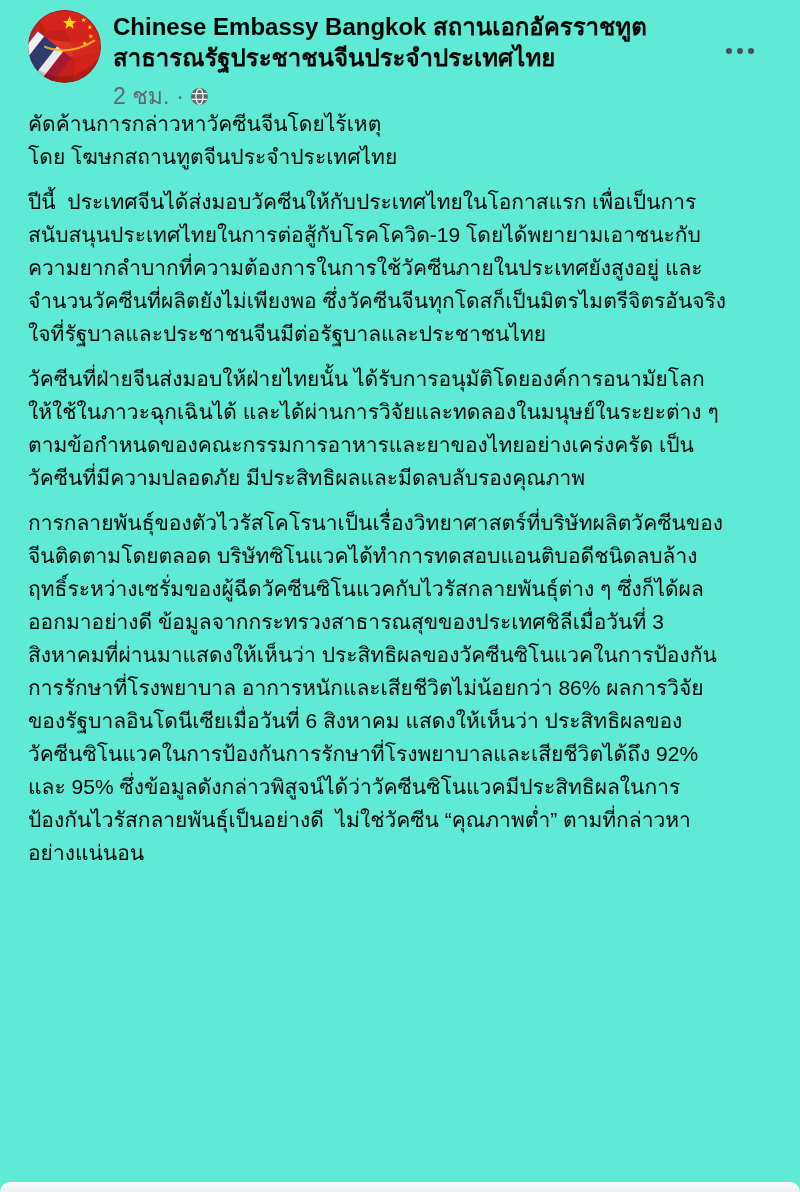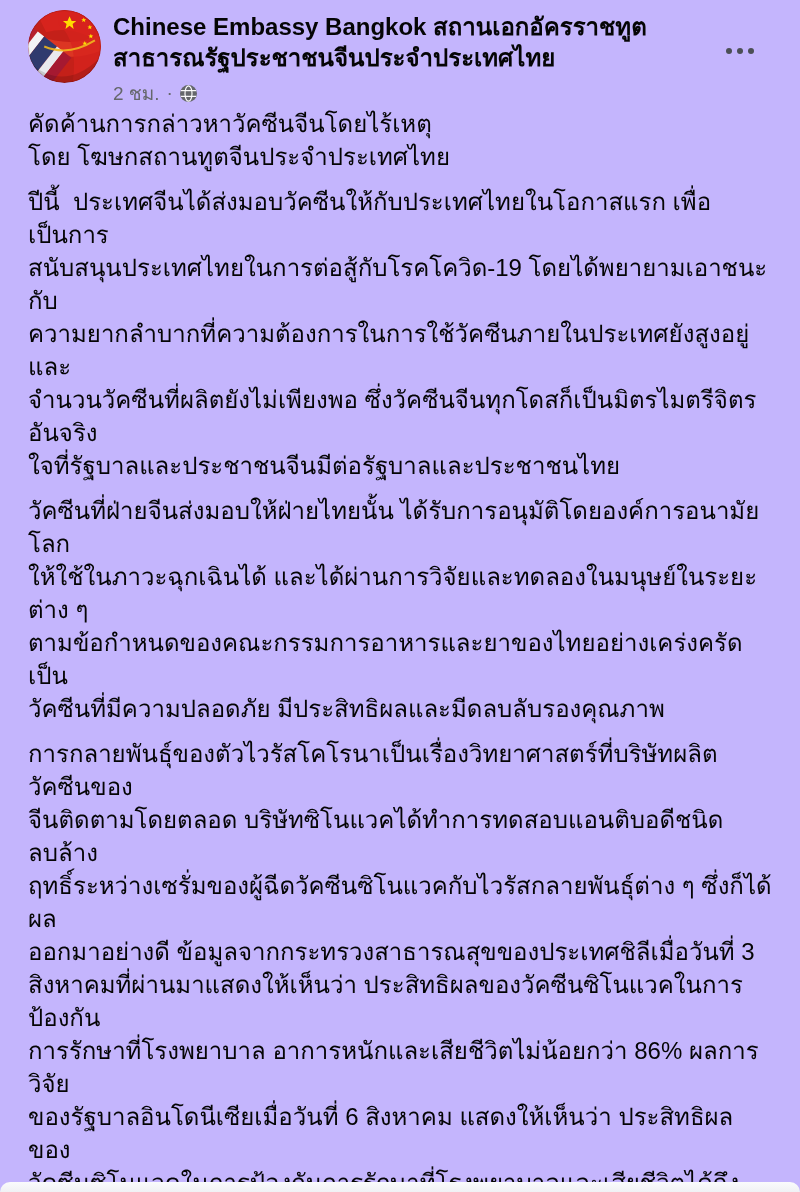--- a/index.html
+++ b/index.html
@@ -3,41 +3,41 @@
 <meta charset="utf-8">
 <style>
   html, body { margin: 0; padding: 0; }
   body {
     width: 800px; height: 1192px;
     background: #ffffff;
     font-family: "Liberation Sans", sans-serif;
     position: relative;
     overflow: hidden;
   }
-  .post { position: absolute; inset: 0; background: #c4b5fd; }
+  .post { position: absolute; inset: 0; background: #5eead4; }
 
   
   .post-header {
     position: absolute; top: 10px; left: 28px; right: 30px;
     display: flex; align-items: flex-start;
   }
   .avatar {
     width: 73px; height: 73px; border-radius: 50%;
     overflow: hidden; flex: 0 0 auto;
     box-shadow: inset 0 0 0 1px rgba(0,0,0,.12);
     cursor: pointer;
   }
   .avatar svg { display: block; width: 73px; height: 73px; }
   .header-text { margin-left: 12px; padding-top: 1px; min-width: 0; }
   .page-name {
     font-weight: bold; font-size: 24px; line-height: 31px;
     color: #050505; white-space: pre-line; cursor: pointer;
   }
   .meta {
-    margin-top: 5px; font-size: 19px; color: #65676B;
+    margin-top: 5px; font-size: 23px; color: #65676B;
     display: flex; align-items: center; gap: 7px;
   }
   .meta .timestamp { cursor: pointer; }
   .globe { display: inline-flex; margin-top: 1px; }
 
   .options-btn {
     position: absolute; right: 8px; top: 24px;
     width: 44px; height: 34px;
     display: flex; align-items: center; justify-content: center;
     gap: 5px; cursor: pointer; border-radius: 6px;
@@ -46,21 +46,21 @@
     width: 6px; height: 6px; border-radius: 50%; background: #4b4f56;
   }
 
   
   .post-body {
     position: absolute; top: 107px; left: 28px; width: 746px;
     color: #050505;
   }
   .post-body p {
     margin: 0 0 12px 0;
-    font-size: 24px; line-height: 33px;
+    font-size: 21px; line-height: 33px;
     white-space: pre-wrap;
     letter-spacing: 0;
   }
 
   
   .attachment-strip {
     position: absolute; left: 0; right: 0; bottom: 0; height: 10px;
     background: linear-gradient(180deg, #fafbfc 0%, #f0f1f4 100%);
     border-radius: 14px 14px 0 0;
   }

